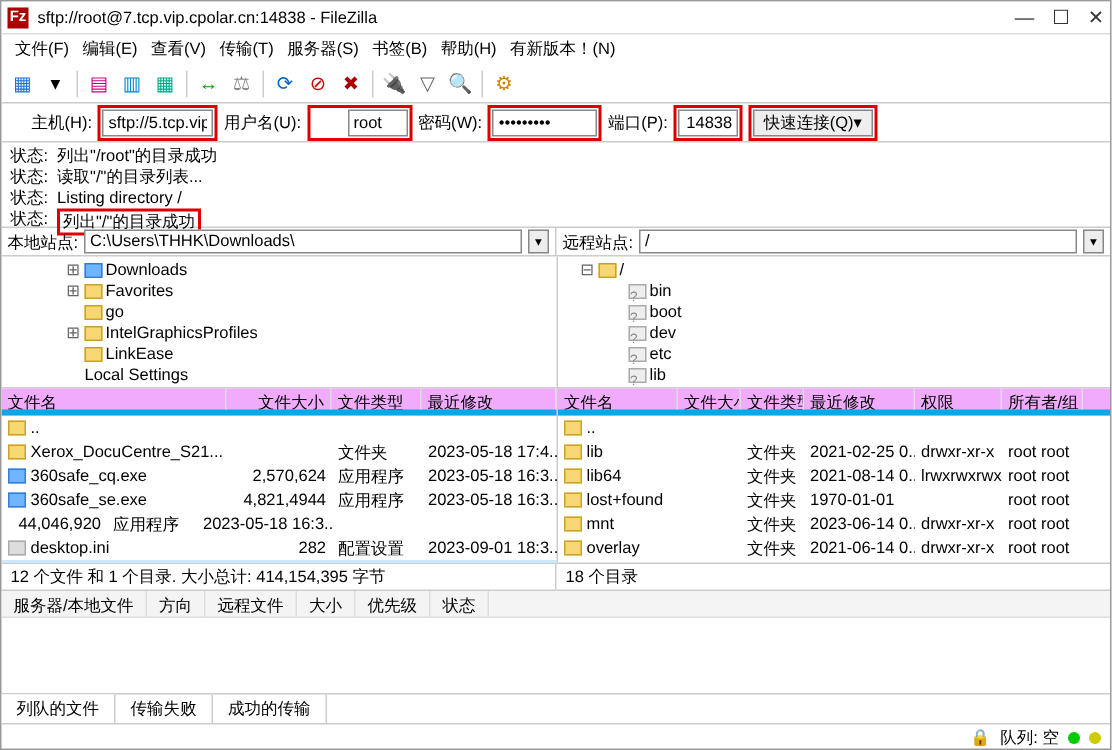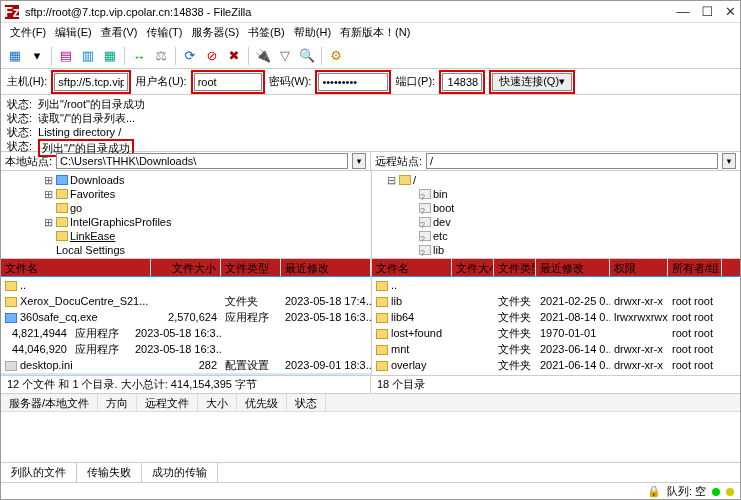--- a/index.html
+++ b/index.html
@@ -1,27 +1,27 @@
 <!DOCTYPE html>
 <html><head>
 <meta charset="utf-8">
 <style>
 *{margin:0;padding:0;box-sizing:border-box;font-family:"Microsoft YaHei",sans-serif;font-size:11px}
 body{background:#fff;width:741px;height:500px;overflow:hidden;border:1px solid #999}
 .titlebar{height:22px;background:#fff;display:flex;align-items:center;padding:0 4px;border-bottom:1px solid #ddd}
-.titlebar .app-icon{width:14px;height:14px;background:#a00;margin-right:6px;display:flex;align-items:center;justify-content:center;color:#fff;font-weight:bold;font-size:14px}
+.titlebar .app-icon{width:14px;height:14px;background:#a00;margin-right:6px;display:flex;align-items:center;justify-content:center;color:#fff;font-weight:bold;font-size:10px}
 .titlebar .title{flex:1;font-size:11px;color:#000}
 .win-btns{display:flex;gap:12px}
 .win-btns span{cursor:pointer;font-size:13px;color:#333}
 .menubar{height:20px;display:flex;align-items:flex-start;padding:0 6px;gap:3px}
 .menubar span{padding:2px 3px;cursor:pointer}
 .toolbar{height:26px;display:flex;align-items:center;padding:0 4px;gap:2px;border-bottom:1px solid #ccc}
 .tb-icon{width:20px;height:20px;display:flex;align-items:center;justify-content:center;font-size:13px;cursor:pointer}
 .tb-sep{width:1px;height:18px;background:#ccc;margin:0 2px}
-.quickconnect{height:26px;display:flex;align-items:center;padding:2px 6px;gap:4px;border-bottom:1px solid #ccc}
+.quickconnect{height:26px;display:flex;align-items:center;padding:2px 20px;gap:4px;border-bottom:1px solid #ccc}
 .quickconnect label{white-space:nowrap}
 .quickconnect input{height:18px;border:1px solid #888;padding:0 3px;font-size:11px}
 .qc-box{border:2px solid #d00;padding:1px;display:flex;align-items:center}
 .qc-btn{border:1px solid #888;background:#eee;height:18px;padding:0 6px;cursor:pointer;display:flex;align-items:center}
 .log{height:56px;padding:2px 6px;line-height:14px;font-size:11px}
 .log-line{display:flex;gap:6px}
 .log-hl{border:2px solid #d00;display:inline-block;padding:0 2px}
 .sites{height:20px;display:flex;border-top:1px solid #ccc;border-bottom:1px solid #ccc}
 .site-half{flex:1;display:flex;align-items:center;padding:0 4px;gap:4px}
 .site-half:first-child{border-right:1px solid #ccc}
@@ -30,21 +30,21 @@
 .panes{height:204px;display:flex}
 .pane{flex:1;display:flex;flex-direction:column}
 .pane:first-child{border-right:1px solid #ccc}
 .tree{height:88px;overflow:auto;border-bottom:1px solid #ccc;padding:2px;line-height:14px}
 .tree-item{display:flex;align-items:center;gap:2px;white-space:nowrap}
 .tree-item .exp{width:11px;text-align:center;color:#666;cursor:pointer}
 .tree-item .ficon{width:12px;height:10px;display:inline-block}
 .fld{background:#f7d774;border:1px solid #c9a227}
 .fld-b{background:#6eb5ff;border:1px solid #3a7bd5}
 .fld-q{background:#eee;border:1px solid #aaa;color:#888;display:flex;align-items:center;justify-content:center;font-size:9px}
-.list-hdr{height:18px;display:flex;background:#b91c1c;border-bottom:1px solid #0ea5e9}
+.list-hdr{height:18px;display:flex;background:#f0abfc;border-bottom:4px solid #0ea5e9}
 .list-hdr span{padding:2px 4px;border-right:1px solid #ddd;white-space:nowrap;overflow:hidden}
 .list{flex:1;overflow:auto}
 .row{display:flex;height:16px;align-items:center}
 .row.sel{background:#cde8ff}
 .row span{padding:0 4px;white-space:nowrap;overflow:hidden}
 .cell-icon{width:12px;height:10px;display:inline-block;margin-right:3px;vertical-align:middle}
 .exe{background:#6eb5ff;border:1px solid #3a7bd5}
 .ini{background:#ddd;border:1px solid #aaa}
 .status-split{height:19px;display:flex;border-top:1px solid #ccc;border-bottom:1px solid #ccc;font-size:11px}
 .status-split>div{flex:1;padding:1px 6px}
@@ -108,21 +108,21 @@
   <div class="tb-icon" style="color:#c80">⚙</div>
 </div>
 
 <div class="quickconnect">
   <label>主机(H):</label>
   <div class="qc-box">
       <input style="width: 74px;" value="sftp://5.tcp.vip.cp">
     </div>
   <label>用户名(U):</label>
   <div class="qc-box">
-      <input style="width: 68px;" value="root">
+      <input style="width: 40px; margin-left: 24px;" value="root">
     </div>
   <label>密码(W):</label>
   <div class="qc-box">
       <input type="password" style="width: 70px;" value="●●●●●●●●●">
     </div>
   <label>端口(P):</label>
   <div class="qc-box">
       <input style="width: 40px; text-align: right;" value="14838">
     </div>
   <div class="qc-box">
@@ -179,21 +179,21 @@
         <div class="tree-item" style="padding-left: 40px;">
           <span class="exp"></span>
           <span class="ficon fld"></span>
           <span>go</span>
         </div>
         <div class="tree-item" style="padding-left: 40px;">
           <span class="exp">⊞</span>
           <span class="ficon fld"></span>
           <span>IntelGraphicsProfiles</span>
         </div>
-        <div class="tree-item" style="padding-left: 40px; text-decoration: underline;">
+        <div class="tree-item" style="padding-left: 40px;">
           <span class="exp"></span>
           <span class="ficon fld"></span>
           <span>LinkEase</span>
         </div>
         <div class="tree-item" style="padding-left: 40px;">
           <span class="exp"></span>
           <span>Local Settings</span>
         </div>
       </div>
     <div class="list-hdr">
@@ -215,20 +215,21 @@
           <span class="lc3">文件夹</span>
           <span class="lc4">2023-05-18 17:4...</span>
         </div>
         <div class="row">
           <span class="lc1"><span class="cell-icon exe"></span>360safe_cq.exe</span>
           <span class="lc2">2,570,624</span>
           <span class="lc3">应用程序</span>
           <span class="lc4">2023-05-18 16:3...</span>
         </div>
         <div class="row">
+          <span class="lc1"><span class="cell-icon exe"></span>360safe_se.exe</span>
           <span class="lc2">4,821,4944</span>
           <span class="lc3">应用程序</span>
           <span class="lc4">2023-05-18 16:3...</span>
         </div>
         <div class="row">
           <span class="lc2">44,046,920</span>
           <span class="lc3">应用程序</span>
           <span class="lc4">2023-05-18 16:3...</span>
         </div>
         <div class="row">

